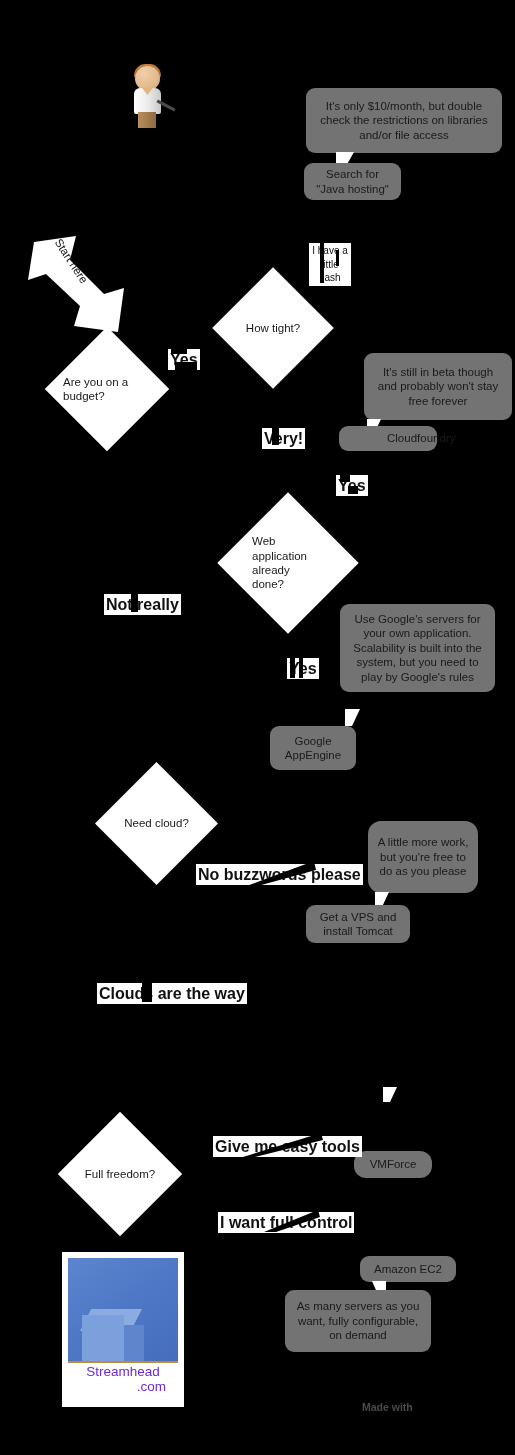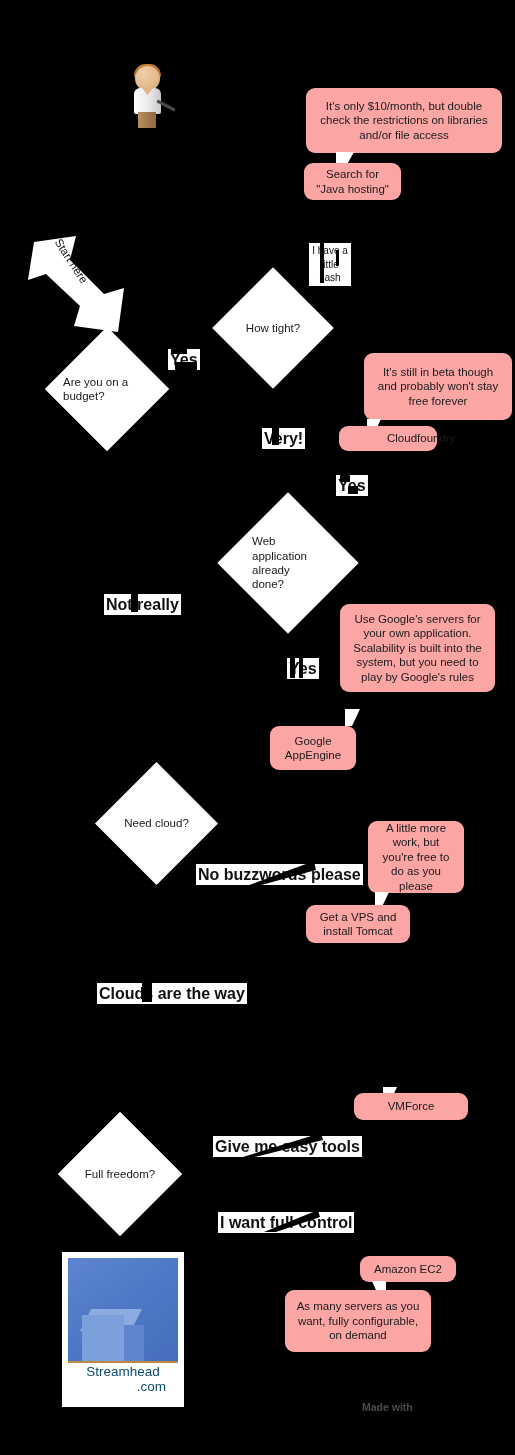--- a/index.html
+++ b/index.html
@@ -18,21 +18,21 @@
     background: #000000;
     overflow: hidden;
   }
 
   
   .abs { position: absolute; }
 
   
   .callout {
     position: absolute;
-    background: #fca5a5;
+    background: #737373;
     color: #1a1a1a;
     border-radius: 9px;
     box-sizing: border-box;
     display: flex;
     align-items: center;
     justify-content: center;
     text-align: center;
     line-height: 1.25;
     font-size: 11.5px;
     padding: 6px 8px;
@@ -171,21 +171,21 @@
     position: absolute;
     left: 56px; bottom: 0;
     width: 20px; height: 36px;
     background: #5f86cd;
   }
   .logo-rule {
     height: 2px;
     background: #c08a3e;
   }
   .logo-text {
-    color: #0c4a6e;
+    color: #6d28d9;
     font-size: 13.5px;
     text-align: center;
     line-height: 1.1;
     padding-top: 2px;
     font-family: "Liberation Sans", sans-serif;
   }
   .logo-text .dotcom { display: block; text-align: right; padding-right: 12px; }
 
   .madewith {
     position: absolute;
@@ -289,39 +289,39 @@
   <div class="diamond" style="left:113px; top:780px; width:87px; height:87px;">
     <div class="shape"></div>
     <div class="label">Need cloud?</div>
   </div>
 
   <div class="edgelabel" style="left:196px; top:864px;">No buzzwords please</div>
   <svg class="abs" style="left:196px; top:861px;" width="120" height="24">
     <polygon points="48,26 118,0 120,9 58,26" fill="#000000"></polygon>
   </svg>
 
-  <div class="callout" style="left:368px; top:821px; width:96px; height:72px;">
+  <div class="callout" style="left:368px; top:821px; width:110px; height:72px;border-radius:13px;">
     <span class="txt">A little more work, but you're free to do as you please</span>
   </div>
   <div class="tail" style="left:375px; top:892px;
        border-left:7px solid #ffffff; border-top:15px solid #ffffff;
        border-right:7px solid transparent;"></div>
 
   <div class="callout" style="left:306px; top:905px; width:104px; height:38px;">
     <span class="txt">Get a VPS and install Tomcat</span>
   </div>
 
   <div class="edgelabel" style="left:97px; top:983px;">Clouds are the way</div>
   <div class="slash" style="left:142px; top:981px; width:10px; height:21px;"></div>
 
   <div class="tail" style="left:383px; top:1087px;
        border-left:7px solid #ffffff; border-top:15px solid #ffffff;
        border-right:7px solid transparent;"></div>
 
-  <div class="callout" style="left:354px; top:1093px; width:114px; height:27px;">
+  <div class="callout" style="left:354px; top:1151px; width:78px; height:27px;border-radius:12px;">
     <span class="txt">VMForce</span>
   </div>
 
   <div class="diamond" style="left:76px; top:1130px; width:88px; height:88px;">
     <div class="shape"></div>
     <div class="label">Full freedom?</div>
   </div>
 
   <div class="edgelabel" style="left:213px; top:1136px;">Give me easy tools</div>
   <svg class="abs" style="left:213px; top:1133px;" width="110" height="24">

